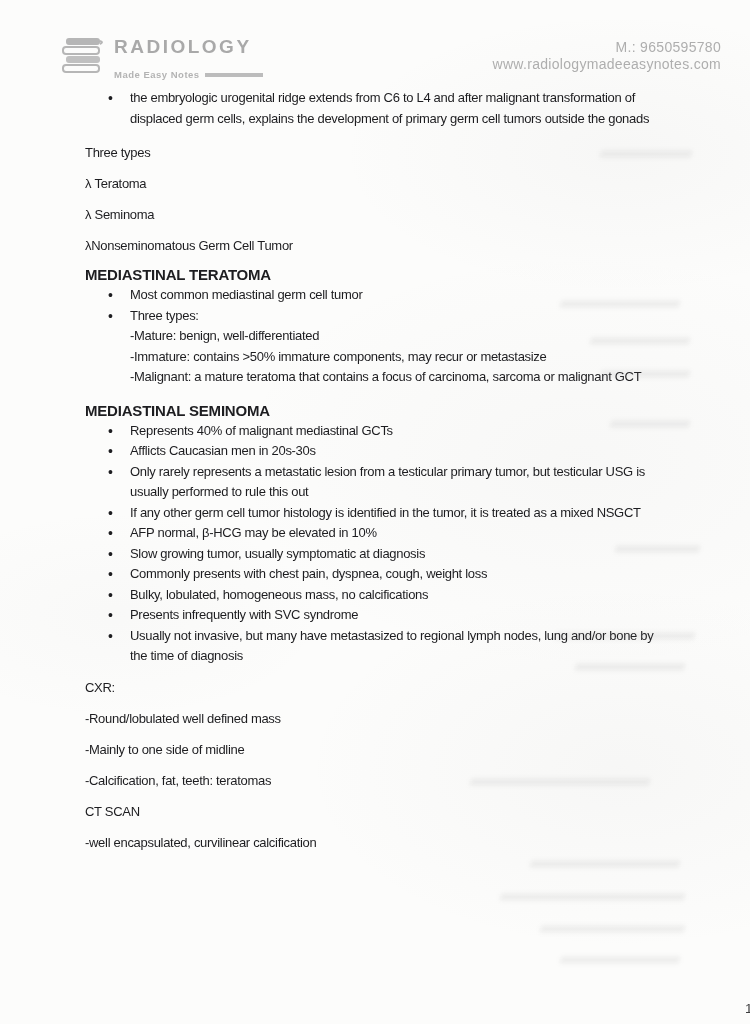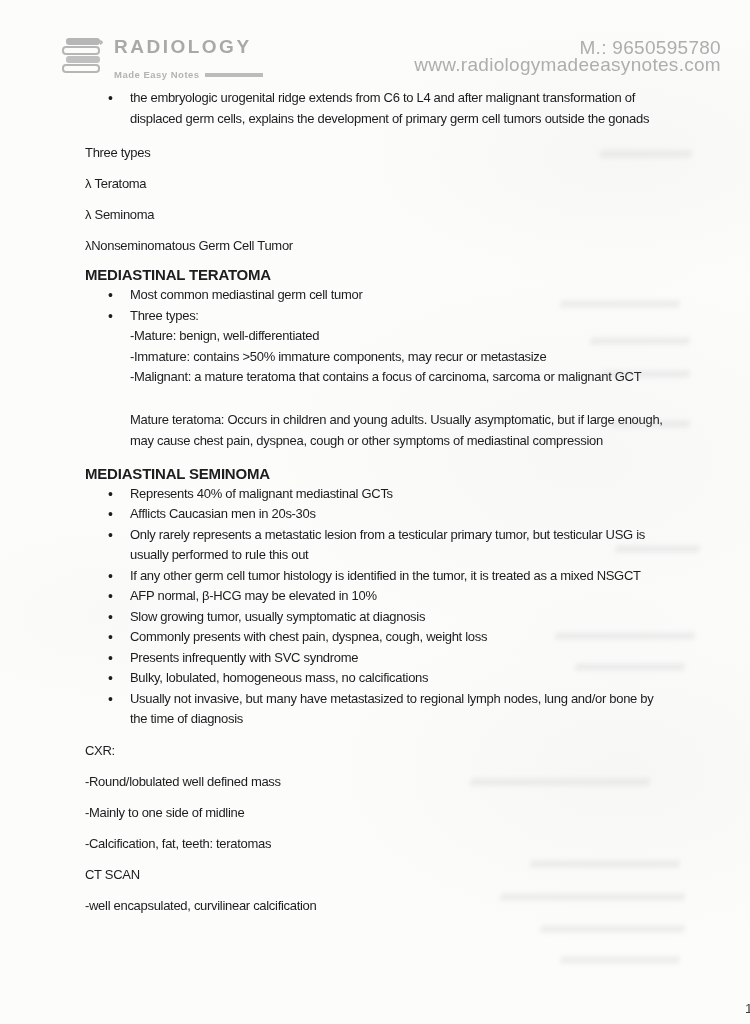--- a/index.html
+++ b/index.html
@@ -24,21 +24,21 @@
   .brand-name {
     font-size:19px; font-weight:bold; letter-spacing:2.5px;
     color:#a9a9a9; line-height:20px;
   }
   .brand-tagline {
     display:flex; align-items:center; margin-top:12px;
     font-size:9.5px; color:#b3b3b3; letter-spacing:0.5px; font-weight:bold;
   }
   .tagline-rule { width:58px; height:4px; background:#bcbcbc; margin-left:5px; }
   .contact { position:absolute; right:0; top:3px; text-align:right;
-    font-size:19px; color:#aeaeae; line-height:17px; letter-spacing:0.3px; }
+    font-size:14px; color:#aeaeae; line-height:17px; letter-spacing:0.3px; }
   
   .content {
     position:absolute; top:88px; left:85px; right:60px;
     font-size:13px; letter-spacing:-0.3px; line-height:21px;
   }
   .content .tw { max-width:538px; }
   ul.blist { list-style:none; margin:0; padding:0; }
   ul.blist li { position:relative; padding-left:45px; line-height:20.5px; margin:0; }
   ul.blist li::before {
     content:"\2022"; position:absolute; left:23px; top:0;
@@ -106,21 +106,20 @@
         <div class="tw">Most common mediastinal germ cell tumor</div>
       </li>
       <li>
         <div class="tw">Three types:</div>
         <div class="tw">-Mature: benign, well-differentiated</div>
         <div class="tw">-Immature: contains &gt;50% immature components, may recur or metastasize</div>
         <div class="tw">-Malignant: a mature teratoma that contains a focus of carcinoma, sarcoma or malignant GCT</div>
       </li>
     </ul>
 
-    <p class="note tw">Mature teratoma: Occurs in children and young adults. Usually asymptomatic, but if large enough, may cause chest pain, dyspnea, cough or other symptoms of mediastinal compression</p>
 
     <p class="heading" style="margin-top:12px">MEDIASTINAL SEMINOMA</p>
 
     <ul class="blist list-gap">
       <li>
           <div class="tw">Represents 40% of malignant mediastinal GCTs</div>
         </li>
       <li>
           <div class="tw">Afflicts Caucasian men in 20s-30s</div>
         </li>
@@ -133,24 +132,24 @@
       <li>
           <div class="tw">AFP normal, β-HCG may be elevated in 10%</div>
         </li>
       <li>
           <div class="tw">Slow growing tumor, usually symptomatic at diagnosis</div>
         </li>
       <li>
           <div class="tw">Commonly presents with chest pain, dyspnea, cough, weight loss</div>
         </li>
       <li>
-          <div class="tw">Presents infrequently with SVC syndrome</div>
+          <div class="tw">Bulky, lobulated, homogeneous mass, no calcifications</div>
         </li>
       <li>
-          <div class="tw">Bulky, lobulated, homogeneous mass, no calcifications</div>
+          <div class="tw">Presents infrequently with SVC syndrome</div>
         </li>
       <li>
           <div class="tw">Usually not invasive, but many have metastasized to regional lymph nodes, lung and/or bone by the time of diagnosis</div>
         </li>
     </ul>
 
     <p class="para cxr-gap">CXR:</p>
     <p class="para">-Round/lobulated well defined mass</p>
     <p class="para">-Mainly to one side of midline</p>
     <p class="para">-Calcification, fat, teeth: teratomas</p>

